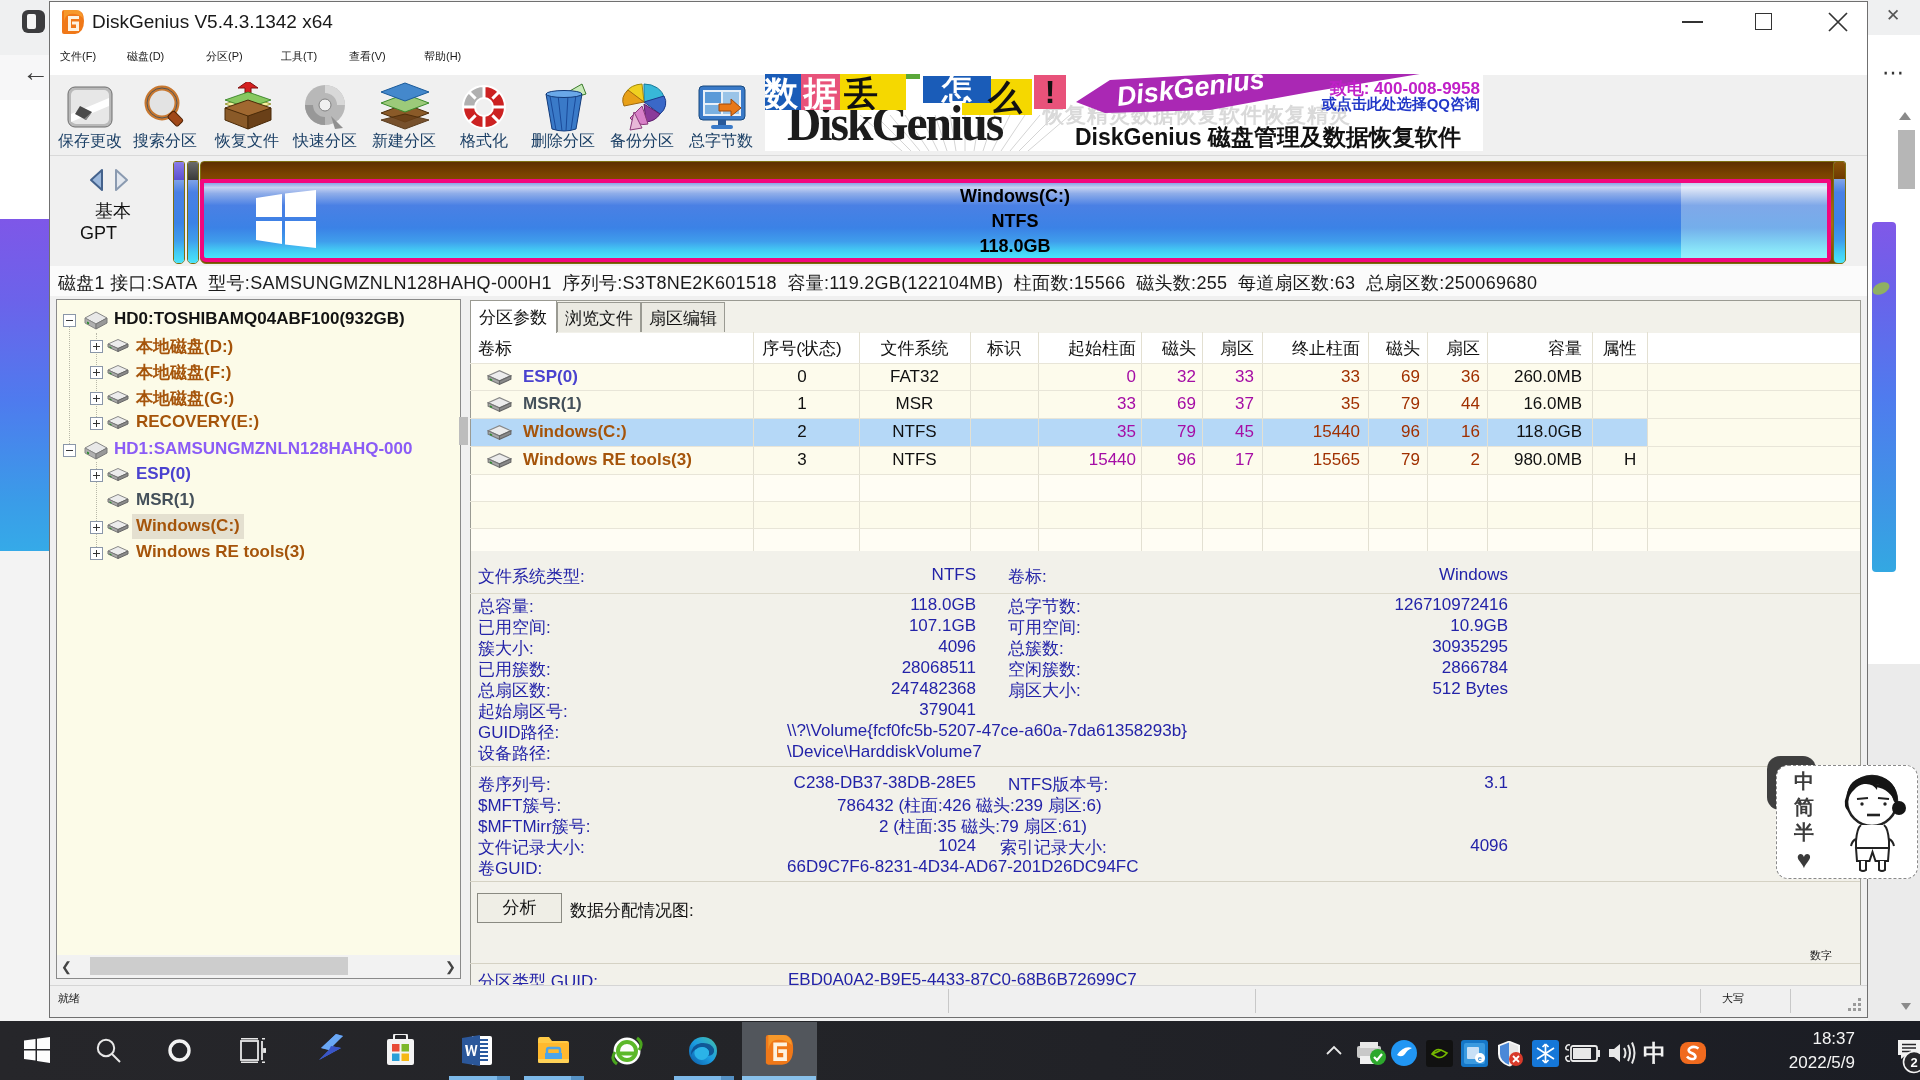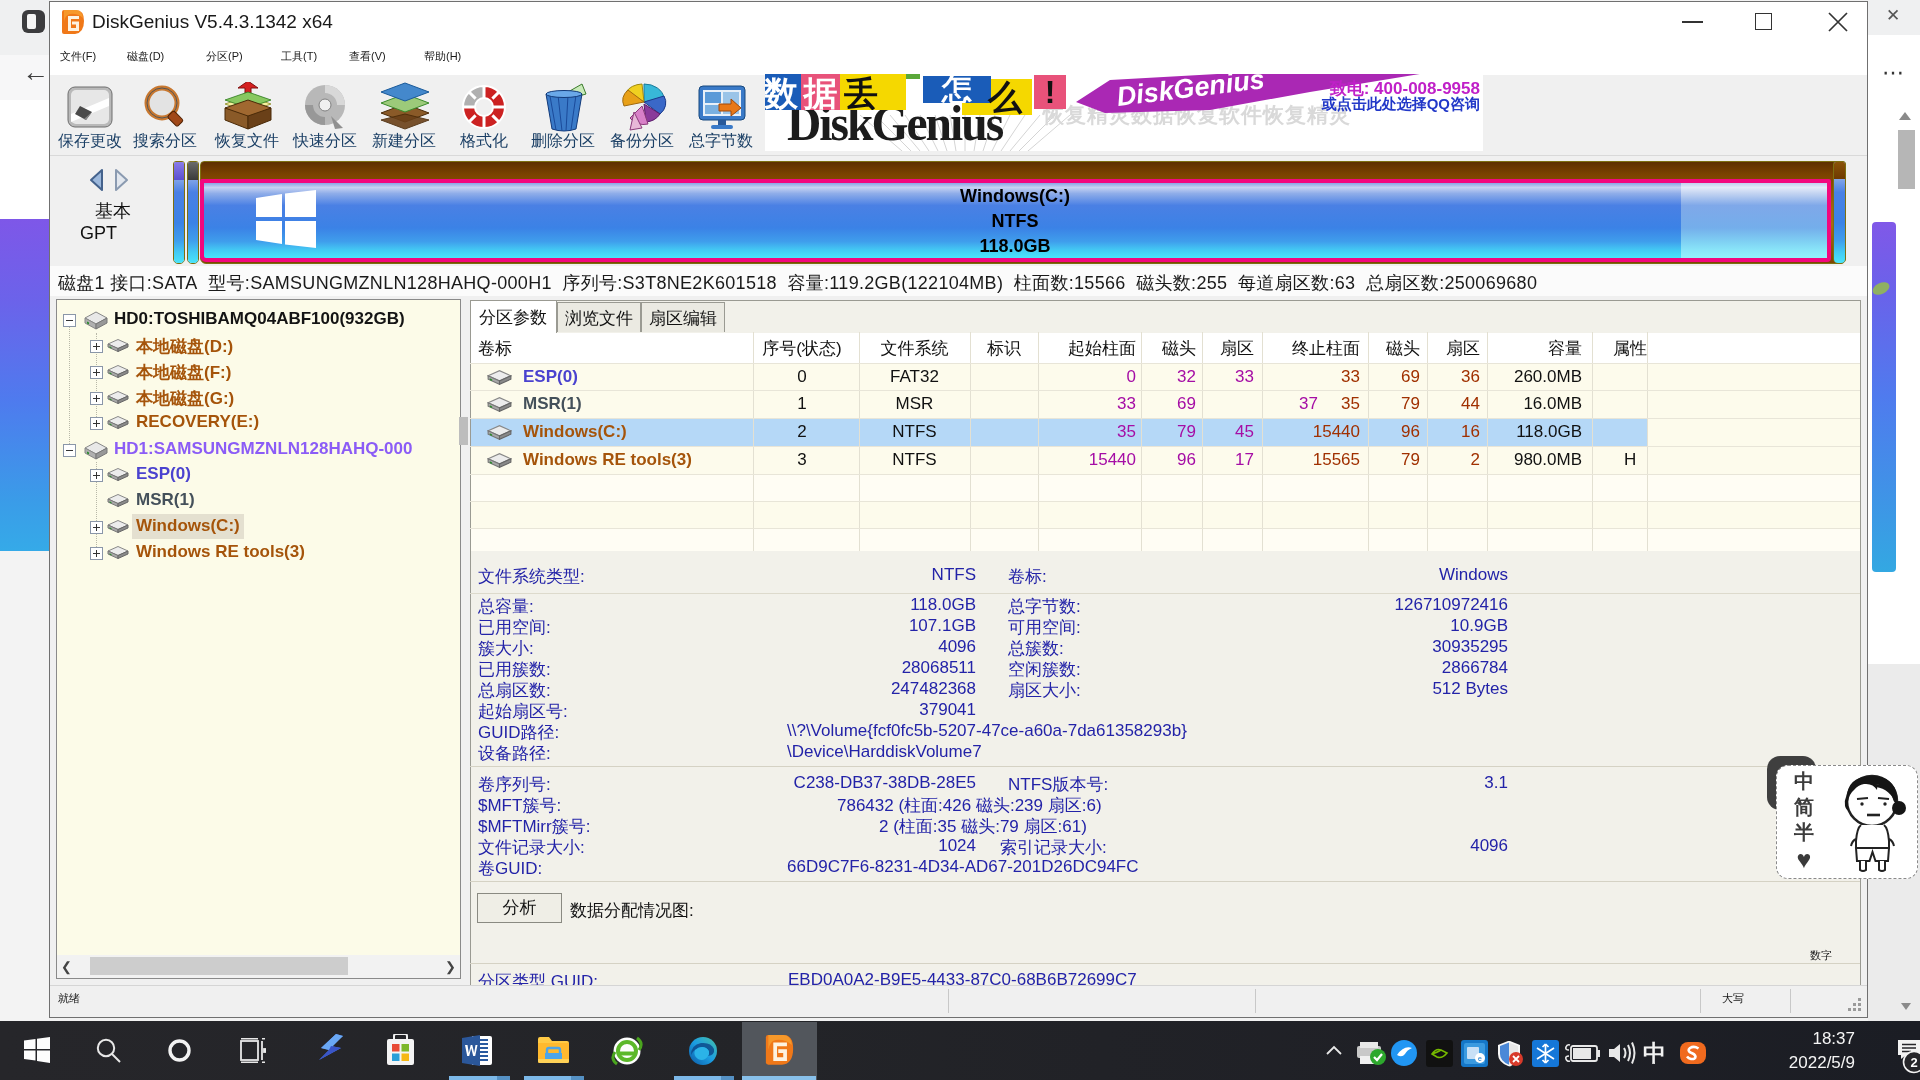--- a/index.html
+++ b/index.html
@@ -163,20 +163,21 @@
   <div class="abs" style="left:158px;top:2px;width:68px;height:27px;background:#1a5cb8;color:#fff;font-size:30px;font-weight:bold;text-align:center;line-height:26px;overflow:hidden">怎</div>
   <div class="abs" style="left:223px;top:5px;width:44px;height:36px;color:#111;font-size:34px;font-weight:bold;line-height:36px">么</div>
   <div class="abs" style="left:269px;top:1px;width:32px;height:34px;background:#e8527a;color:#111;font-size:32px;font-weight:bold;text-align:center;line-height:34px;overflow:hidden">!</div>
 
   <svg class="abs" style="left:295px;top:-4px" width="380" height="46" viewBox="0 0 380 46">
     <path d="M16 32 L50 10 L300 -4 L378 -4 L378 1 L250 22 L150 40 L45 43 Z" fill="#aa28b4"></path>
     <text x="58" y="36" transform="rotate(-7 58 36)" font-size="27" font-style="italic" font-weight="bold" fill="#fff" font-family="Liberation Sans,sans-serif">DiskGenius</text>
   </svg>
   <div class="abs" style="left:540px;top:3px;width:175px;text-align:right;font-size:17px;font-weight:bold;color:#c020c8;white-space:nowrap">致电: 400-008-9958</div>
   <div class="abs" style="left:530px;top:21px;width:185px;text-align:right;font-size:15px;font-weight:bold;color:#2238c8;white-space:nowrap">或点击此处选择QQ咨询</div>
+  <div class="abs" style="left:310px;top:48px;font-size:23px;font-weight:bold;color:#111;white-space:nowrap">DiskGenius 磁盘管理及数据恢复软件</div>
 </div>
 </div>
 
 <div class="abs" style="left:50px;top:156px;width:1817px;height:110px;background:#f0f0f0"></div>
 <div id="diskbar">
 <style>
 .pgrad{background:linear-gradient(180deg,#8aa4e6 0%,#c6d2f2 6%,#8fade9 14%,#4a80e4 30%,#3b82e6 60%,#3f9eec 78%,#43ccf4 90%,#4ae4fa 100%)}
 .pgradL{background:linear-gradient(180deg,#c2cff0 0%,#e4eaf9 6%,#c2d3f1 14%,#7fa8e9 30%,#74aeeb 60%,#7fd0f3 78%,#8ae6f9 90%,#93f2fc 100%)}
 </style>
 
@@ -390,21 +391,21 @@
 <div class="cell rr" style="left:745px;top:337px;width:114px;text-align:center">序号(状态)</div>
 <div class="cell" style="left:859px;top:337px;width:111px;text-align:center">文件系统</div>
 <div class="cell" style="left:970px;top:337px;width:68px;text-align:center">标识</div>
 <div class="cell rr" style="left:1016px;top:337px;width:120px">起始柱面</div>
 <div class="cell rr" style="left:1142px;top:337px;width:54px">磁头</div>
 <div class="cell rr" style="left:1200px;top:337px;width:54px">扇区</div>
 <div class="cell rr" style="left:1240px;top:337px;width:120px">终止柱面</div>
 <div class="cell rr" style="left:1366px;top:337px;width:54px">磁头</div>
 <div class="cell rr" style="left:1426px;top:337px;width:54px">扇区</div>
 <div class="cell rr" style="left:1462px;top:337px;width:120px">容量</div>
-<div class="cell" style="left:1592px;top:337px;width:55px;text-align:right">属性</div>
+<div class="cell" style="left:1592px;top:337px;width:55px;text-align:center">属性</div>
 
 <svg class="abs" style="left:487px;top:370px" width="25" height="15" viewBox="0 0 22 13">
         <use href="#ptico"></use>
       </svg>
 <div class="cell" style="left:523px;top:367px;font-weight:bold;color:#4a42cf">ESP(0)</div>
 <div class="cell" style="left:745px;top:367px;width:114px;text-align:center">0</div>
 <div class="cell" style="left:859px;top:367px;width:111px;text-align:center">FAT32</div>
 <div class="cell rr num1" style="left:1016px;top:367px;width:120px">0</div>
 <div class="cell rr num1" style="left:1142px;top:367px;width:54px">32</div>
 <div class="cell rr num1" style="left:1200px;top:367px;width:54px">33</div>
@@ -414,21 +415,21 @@
 <div class="cell rr" style="left:1462px;top:367px;width:120px">260.0MB</div>
 
 <svg class="abs" style="left:487px;top:397px" width="25" height="15" viewBox="0 0 22 13">
         <use href="#ptico"></use>
       </svg>
 <div class="cell" style="left:523px;top:394px;font-weight:bold;color:#44505a">MSR(1)</div>
 <div class="cell" style="left:745px;top:394px;width:114px;text-align:center">1</div>
 <div class="cell" style="left:859px;top:394px;width:111px;text-align:center">MSR</div>
 <div class="cell rr num1" style="left:1016px;top:394px;width:120px">33</div>
 <div class="cell rr num1" style="left:1142px;top:394px;width:54px">69</div>
-<div class="cell rr num1" style="left:1264px;top:394px;width:54px">37</div>
+<div class="cell rr num1" style="left:1200px;top:394px;width:54px">37</div>
 <div class="cell rr num2" style="left:1240px;top:394px;width:120px">35</div>
 <div class="cell rr num2" style="left:1366px;top:394px;width:54px">79</div>
 <div class="cell rr num2" style="left:1426px;top:394px;width:54px">44</div>
 <div class="cell rr" style="left:1462px;top:394px;width:120px">16.0MB</div>
 
 <svg class="abs" style="left:487px;top:425px" width="25" height="15" viewBox="0 0 22 13">
         <use href="#ptico"></use>
       </svg>
 <div class="cell" style="left:523px;top:422px;font-weight:bold;color:#a5540a">Windows(C:)</div>
 <div class="cell" style="left:745px;top:422px;width:114px;text-align:center">2</div>

